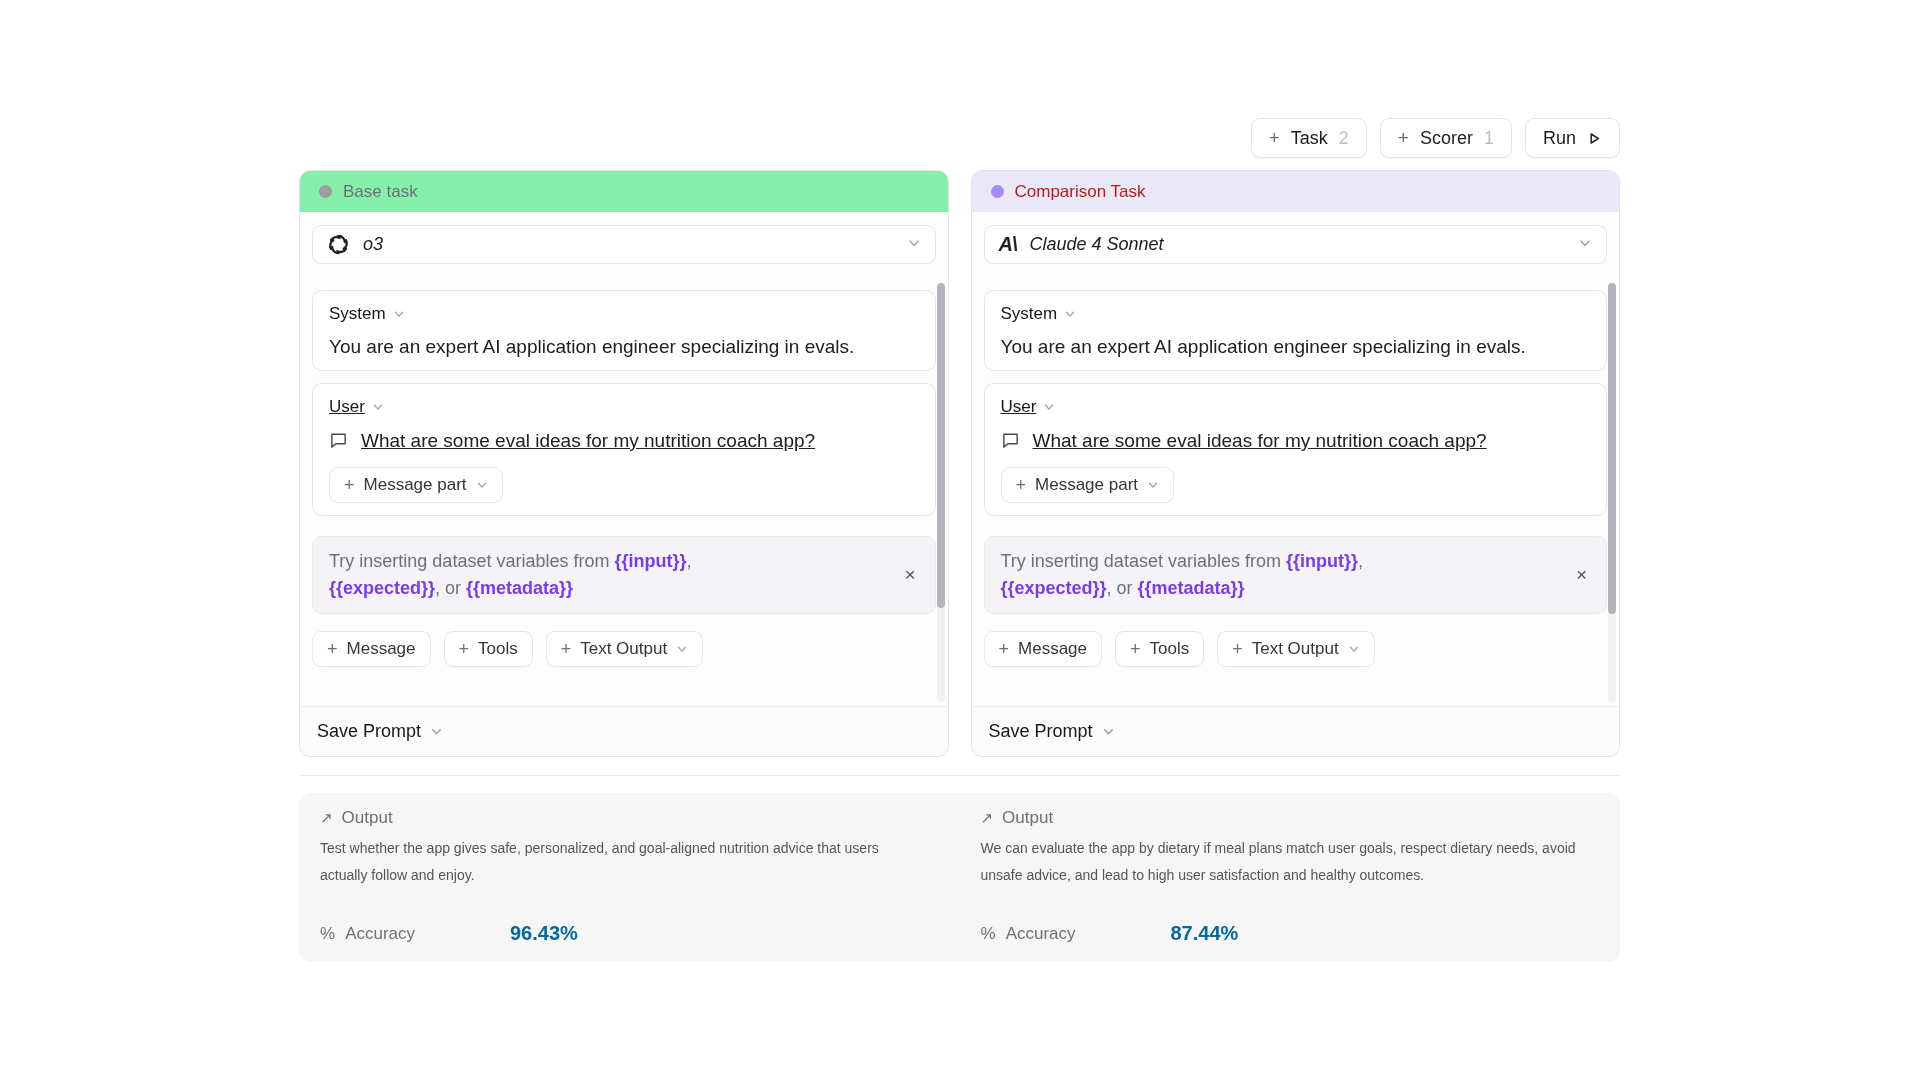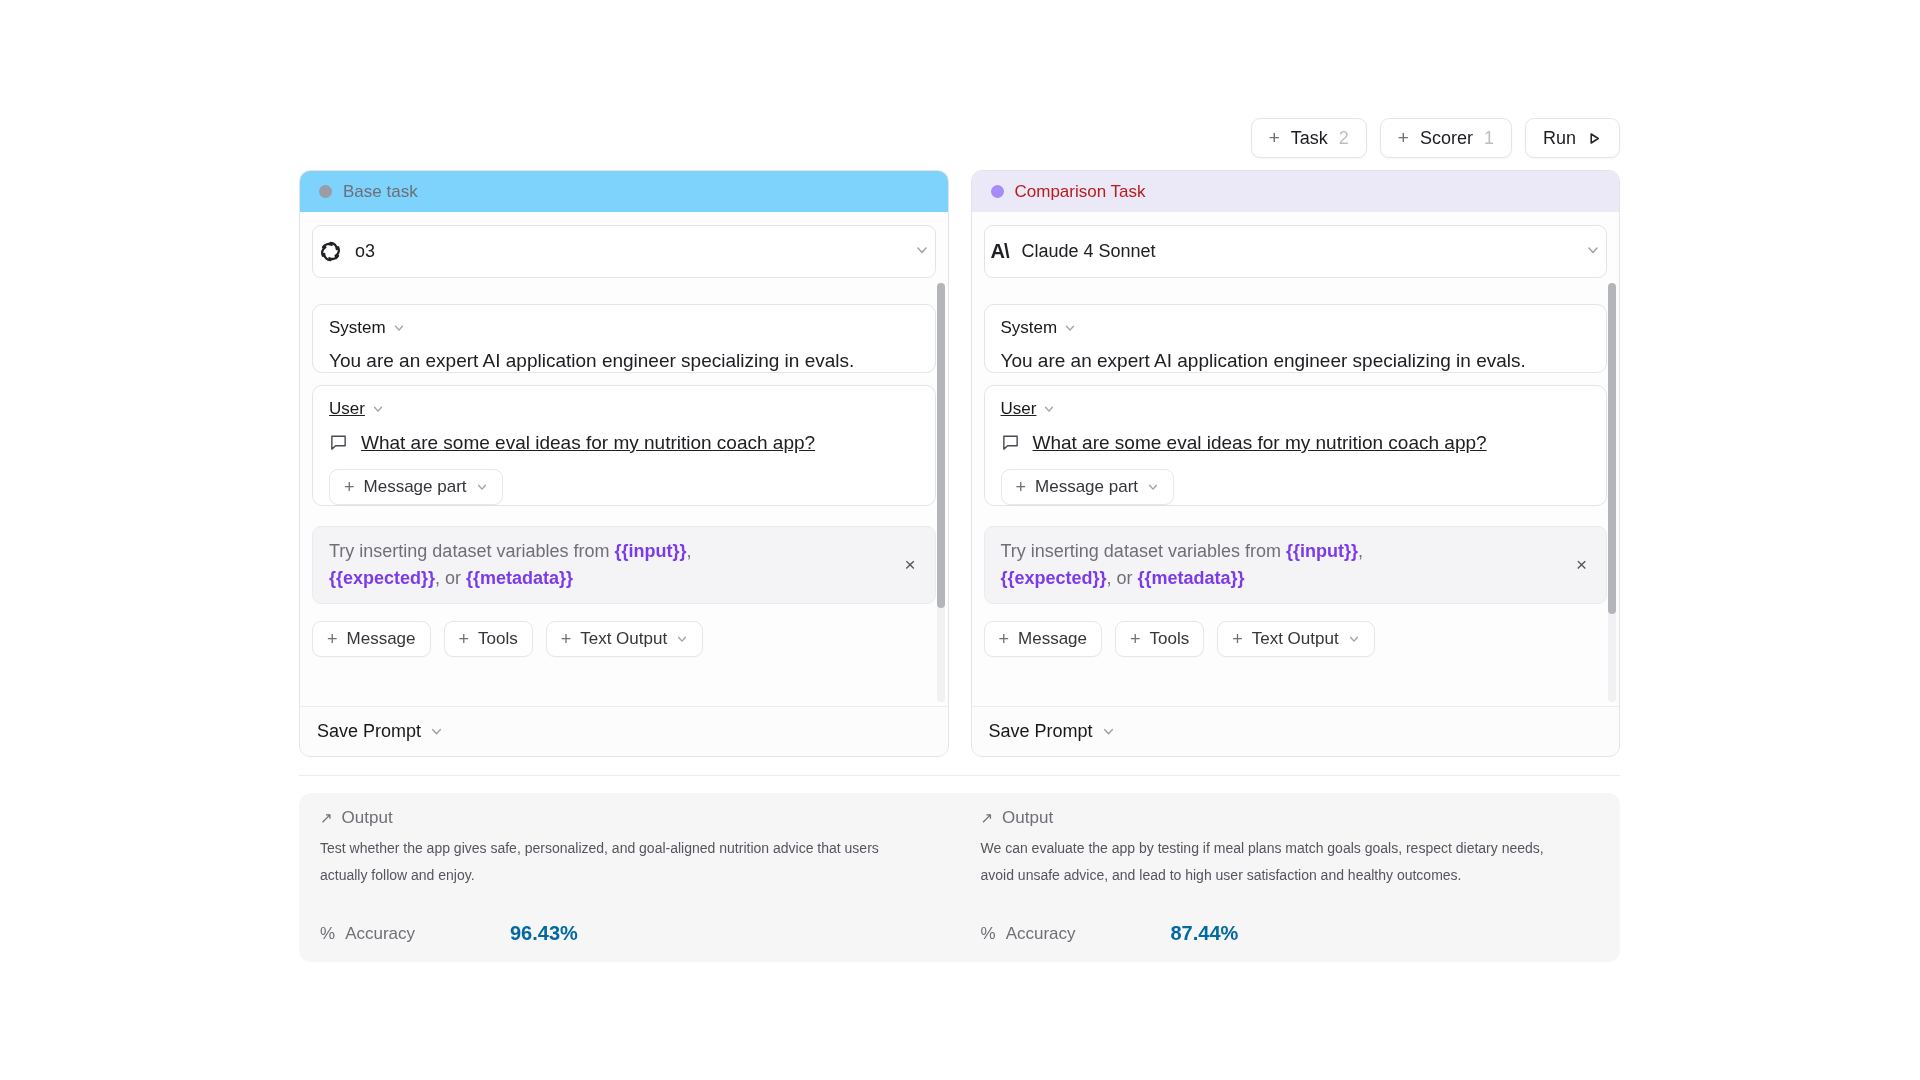--- a/index.html
+++ b/index.html
@@ -14,35 +14,35 @@
           box-shadow:0 1px 2px rgba(0,0,0,.04); }
   .tbtn .plus  { color:#6f6f78; font-size:19px; font-weight:400; }
   .tbtn .count { color:#bdbdc4; font-weight:400; }
 
   
   .panels { position:absolute; left:299px; top:170px; width:1321px; display:flex; gap:22px; }
   .panel  { flex:1; height:587px; border:1px solid #e4e4e8; border-radius:11px;
             background:#fdfdfd; display:flex; flex-direction:column; overflow:hidden; }
   .panel-header { flex:0 0 41px; display:flex; align-items:center; gap:11px;
                   padding:0 19px; font-size:17px; }
-  .panel-header.base        { background:#7dd3fc; color:#6e6e77;text-align:center; }
+  .panel-header.base        { background:#86efac; color:#6e6e77;text-align:center; }
   .panel-header.comparison  { background:#ebe8f8; color:#b91c1c; }
   .dot { width:13px; height:13px; border-radius:50%; }
   .dot.base       { background:#9c9ca4; }
   .dot.comparison { background:#a78bfa; }
 
   .panel-body { position:relative; flex:1; padding:0 12px; }
-  .model-select { margin-top:13px; height:53px; border:1px solid #e4e4e8; background:#fff;
+  .model-select { margin-top:13px; height:39px; border:1px solid #e4e4e8; background:#fff;
                   border-radius:9px; display:flex; align-items:center; gap:13px;
-                  padding:0 6px; font-size:18px; cursor:pointer; }
+                  padding:0 14px; font-size:18px; cursor:pointer;font-style:italic; }
   .model-select .chev { margin-left:auto; }
   .anthropic-logo { font-weight:700; font-size:20px; letter-spacing:-1px; color:#1f1f24; }
 
   .block { background:#fff; border:1px solid #e5e5e9; border-radius:10px;
-           padding:13px 16px 0; }
+           padding:13px 16px 12px; }
   .block.system { margin-top:26px; }
   .block.user   { margin-top:12px;text-decoration:underline; }
   .role-row { display:flex; align-items:center; gap:7px; font-size:17px;
               font-weight:500; color:#18181b; }
   .role-chev { cursor:pointer; display:inline-flex; }
   .block-text { margin-top:12px; font-size:19px; color:#202024; }
   .user-msg { margin-top:13px; display:flex; align-items:flex-start; gap:13px; font-size:19px; }
 
   .chip-btn { display:inline-flex; align-items:center; gap:9px; height:36px; padding:0 14px;
               background:#fff; border:1px solid #e7e7eb; border-radius:9px; font-size:17px;
@@ -333,21 +333,21 @@
       </span>
       <span class="metric-value">96.43%</span>
     </div>
   </div>
 
   <div class="out-col">
     <div class="out-head">
       <span class="arrow-glyph">↗</span>
       <span>Output</span>
     </div>
-    <div class="out-text">We can evaluate the app by testing if meal plans match goals goals, respect dietary needs, avoid unsafe advice, and lead to high user satisfaction and healthy outcomes.</div>
+    <div class="out-text">We can evaluate the app by dietary if meal plans match user goals, respect dietary needs, avoid unsafe advice, and lead to high user satisfaction and healthy outcomes.</div>
     <div class="metric-row">
       <span class="metric-label">
         <span>%</span>
         <span>Accuracy</span>
       </span>
       <span class="metric-value">87.44%</span>
     </div>
   </div>
 </div>
 

